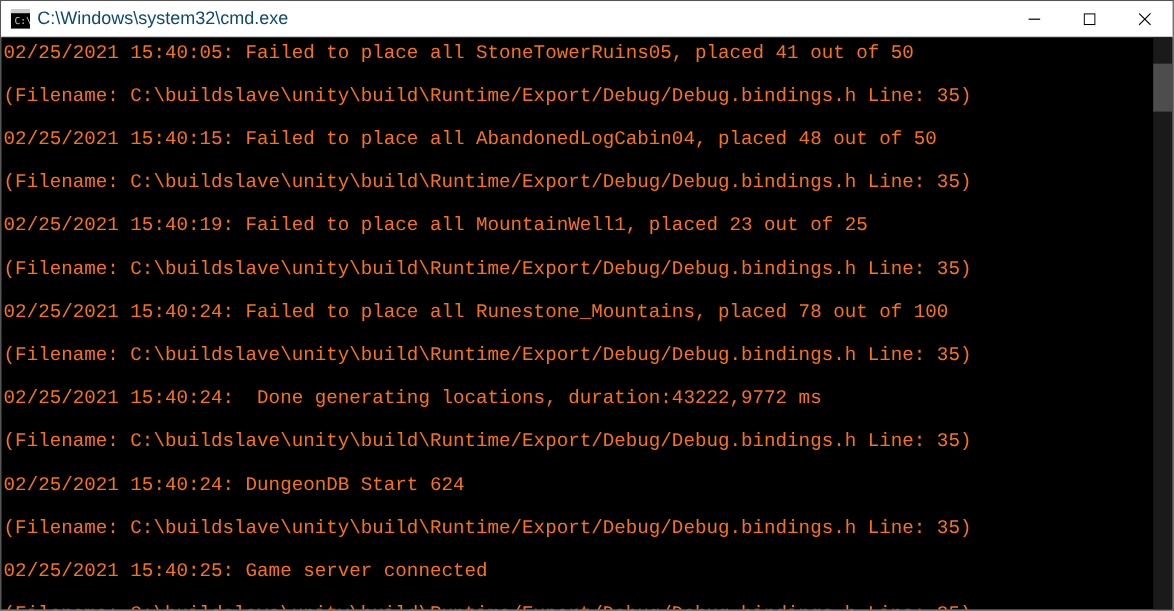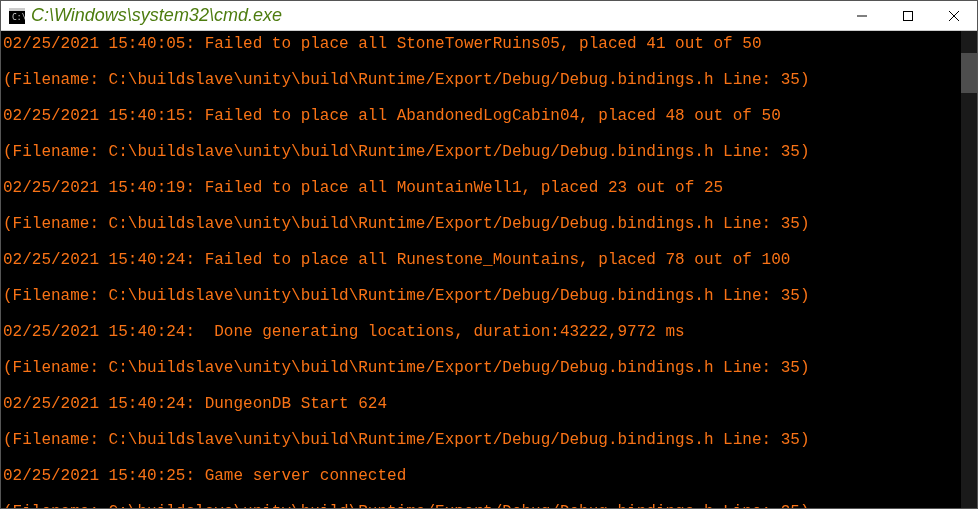--- a/index.html
+++ b/index.html
@@ -27,24 +27,23 @@
   }
   .title-icon {
     width: 16px;
     height: 16px;
     margin: 0 6px 0 8px;
     display: inline-flex;
     align-items: center;
     justify-content: center;
   }
   .title-text {
-    font-size: 18px;
-    color: #4d7c0f;
+    font-size: 15px;
+    color: #0c4a6e;
     flex: 0 0 auto;
-    font-style: italic;
   }
   .title-spacer { flex: 1; }
   .win-controls {
     display: flex;
     height: 100%;
   }
   .win-btn {
     width: 46px;
     height: 100%;
     display: flex;

